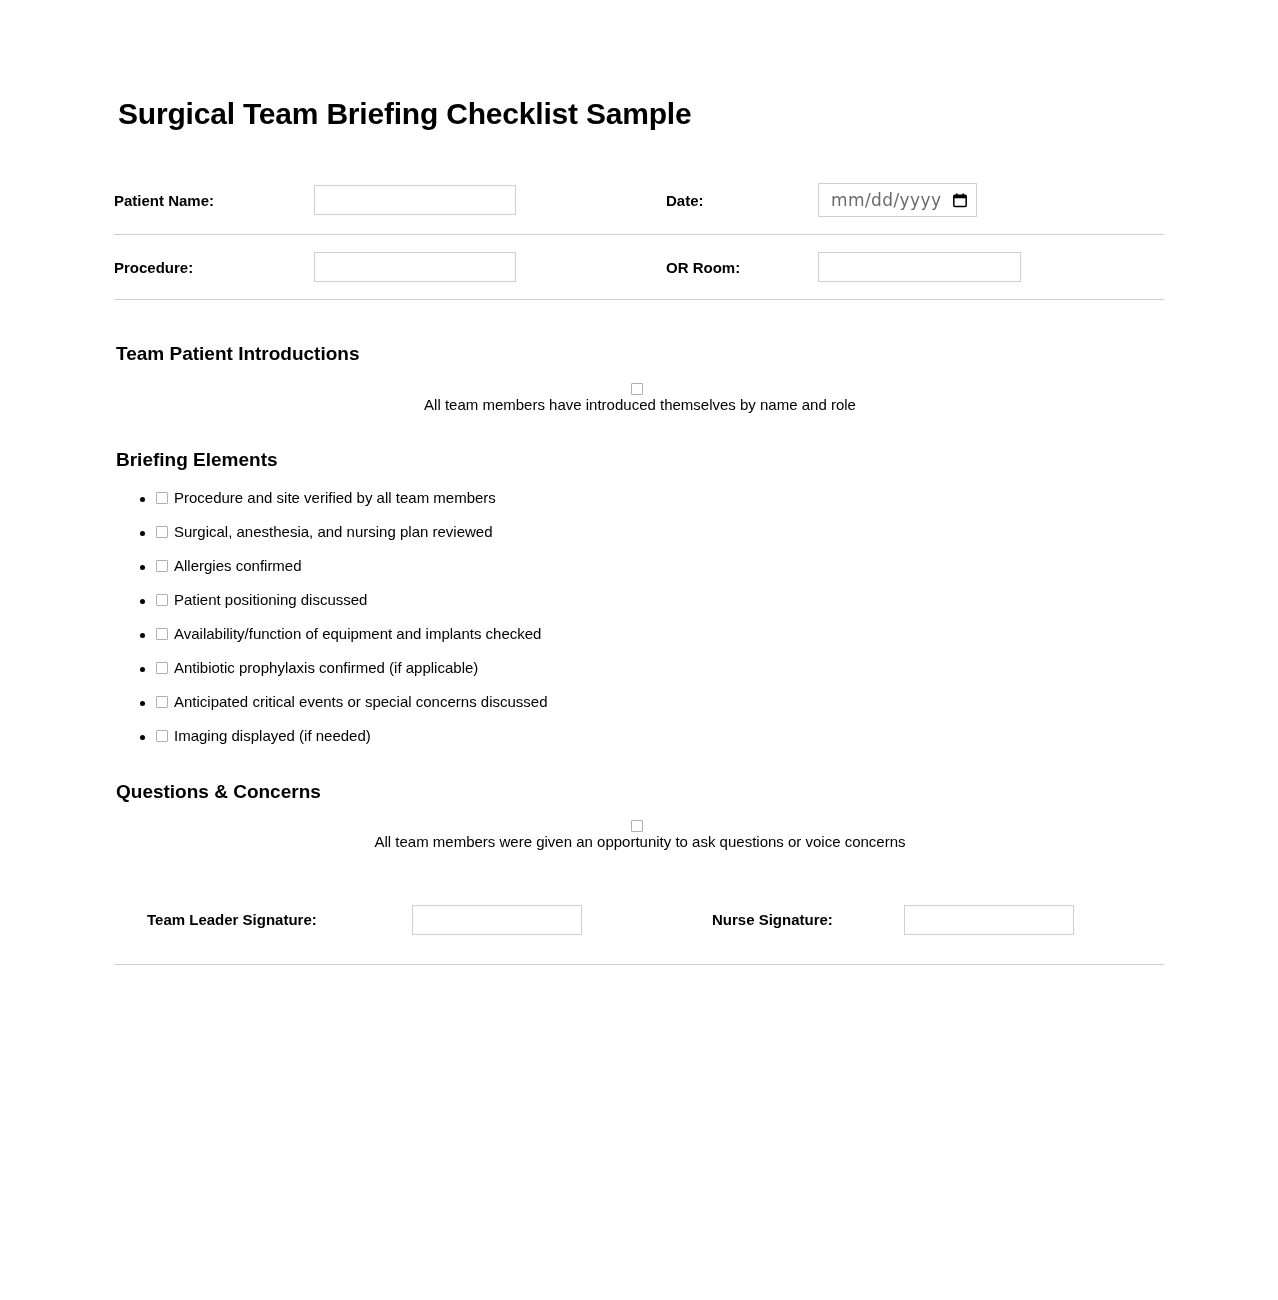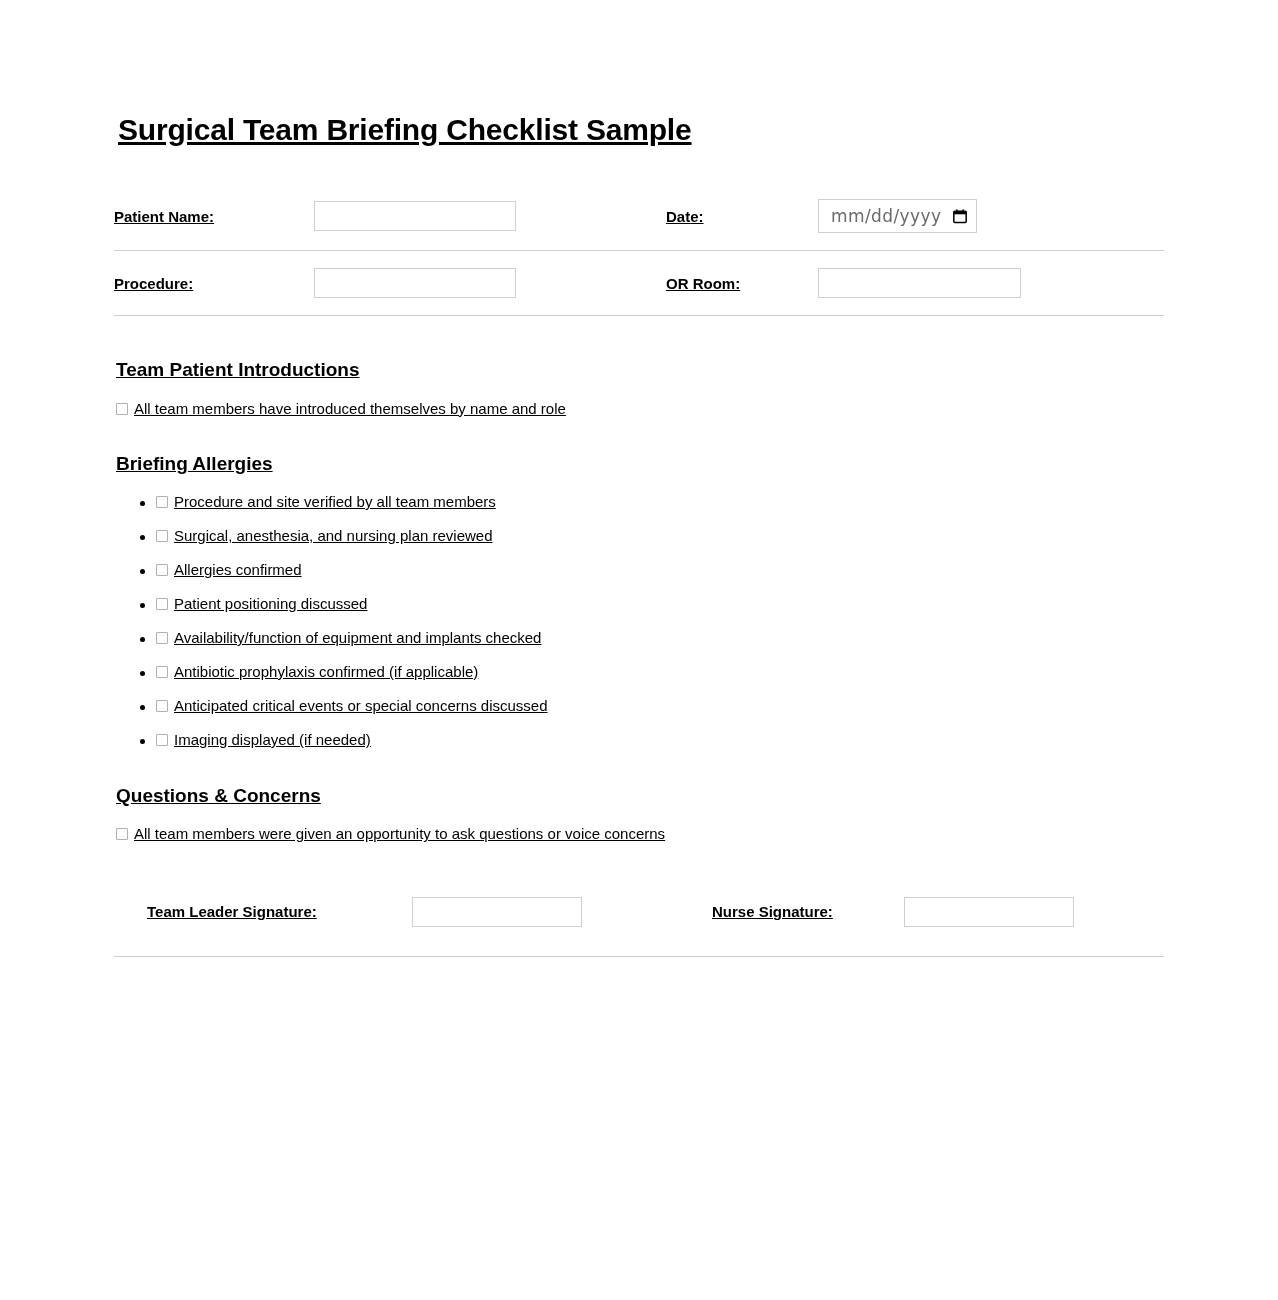--- a/index.html
+++ b/index.html
@@ -20,23 +20,22 @@
     position: relative;
     width: 1278px;
     height: 1300px;
     box-sizing: border-box;
     padding: 0;
   }
 
   .content {
     position: absolute;
     left: 114px;
-    top: 112px;
+    top: 96px;
     width: 1050px;
-    text-decoration: underline;
   }
 
   h1.doc-title {
     font-size: 30px;
     font-weight: bold;
     letter-spacing: -0.2px;
     margin: 0 0 34px 0;
     padding: 0 0 0 4px;
     line-height: 1.2;
     color: #000;
@@ -129,20 +128,21 @@
   }
   h2.section-title.first { margin-top: 42px; }
 
   p.plain-check-row {
     margin: 17px 0 0 0;
     padding: 0 0 0 2px;
     font-size: 15px;
     line-height: 1.3;
     display: flex;
     align-items: center;
+    flex-direction: column;
   }
 
   ul.check-list {
     list-style: disc;
     margin: 16px 0 12px 0;
     padding-left: 42px;
   }
   ul.check-list li {
     font-size: 15px;
     line-height: 1.3;
@@ -260,21 +260,21 @@
         </tr>
       </tbody>
     </table>
 
     <h2 class="section-title first">Team Patient Introductions</h2>
     <p class="plain-check-row">
       <input class="cb" type="checkbox" id="cb-intro-0" style="">
       <label class="cb-text" for="cb-intro-0">All team members have introduced themselves by name and role</label>
     </p>
 
-    <h2 class="section-title">Briefing Allergies</h2>
+    <h2 class="section-title">Briefing Elements</h2>
     <ul class="check-list">
       <li>
         <span class="li-inner">
           <input class="cb" type="checkbox" id="cb-brief-0" style="">
           <label class="cb-text" for="cb-brief-0">Procedure and site verified by all team members</label>
         </span>
       </li>
       <li>
         <span class="li-inner">
           <input class="cb" type="checkbox" id="cb-brief-1" style="">

